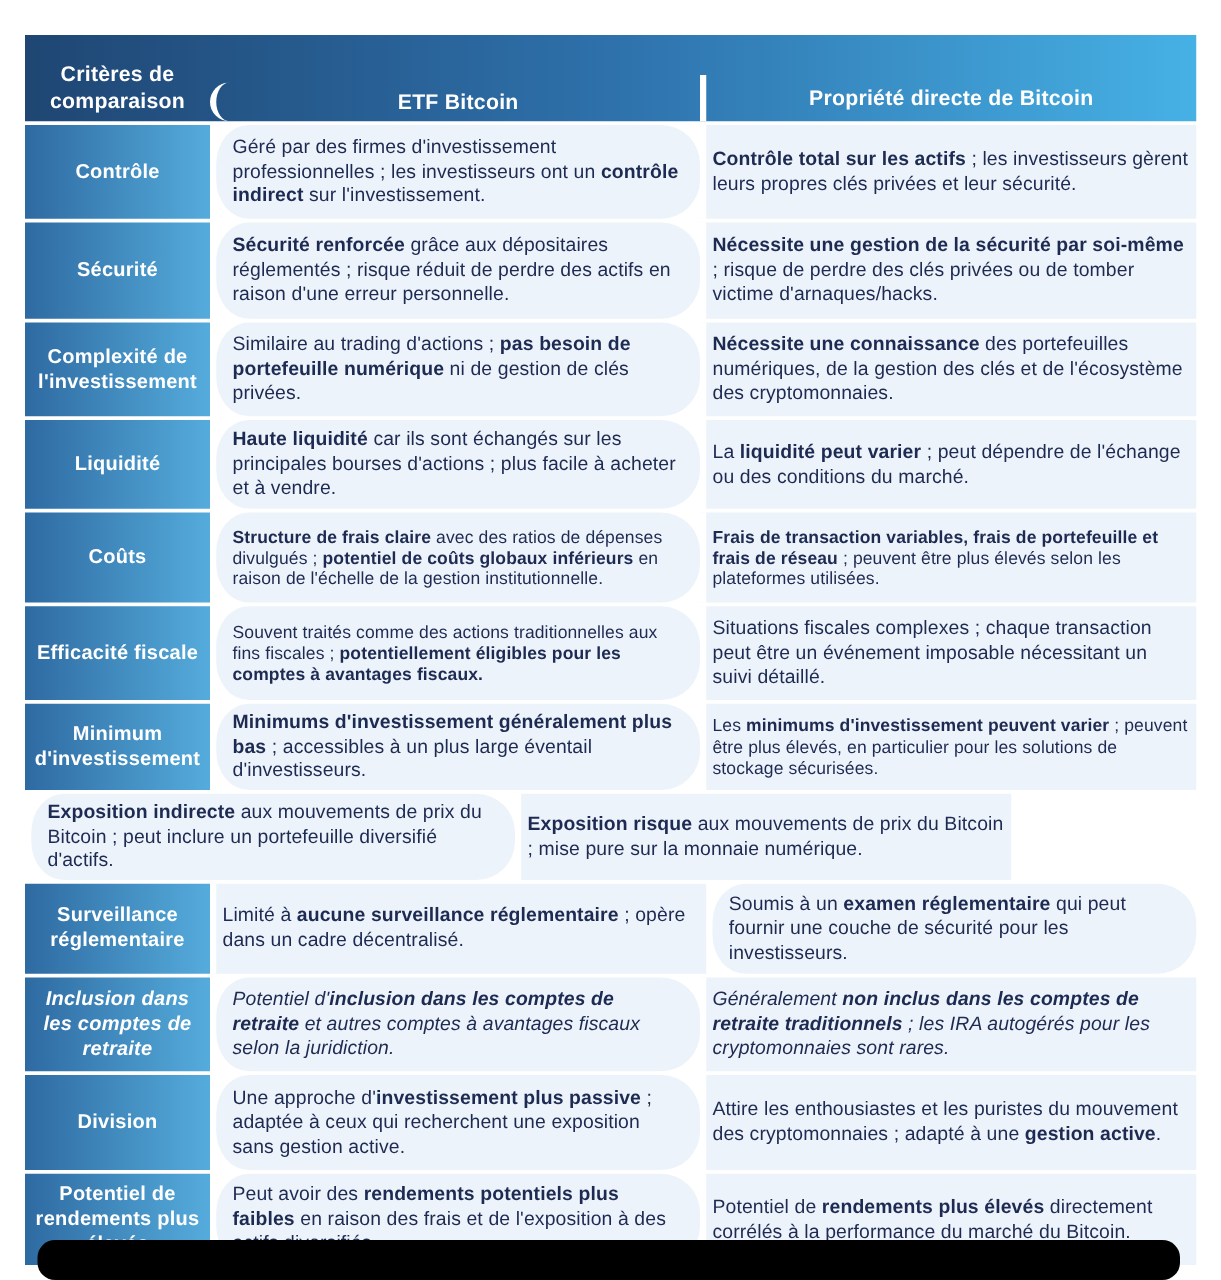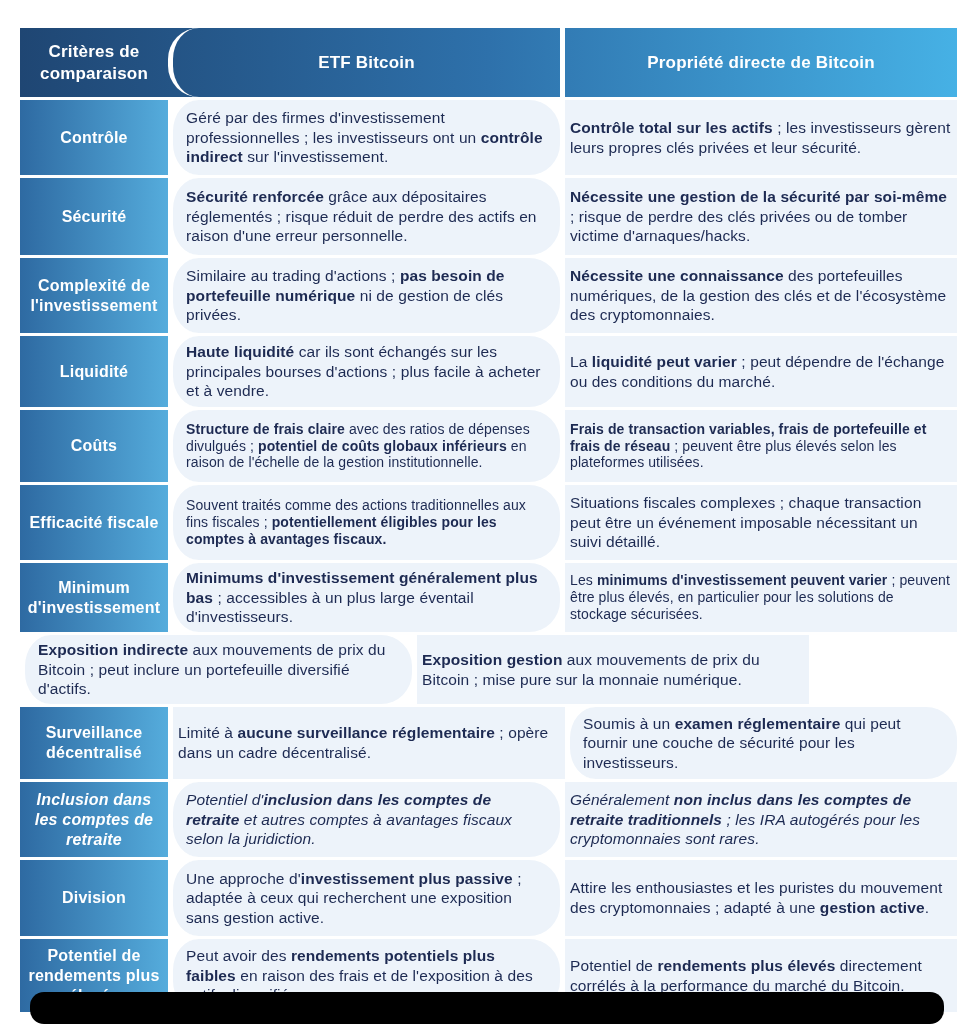--- a/index.html
+++ b/index.html
@@ -26,20 +26,21 @@
     display:flex;flex-direction:column;gap:3px;
   }
   .row{display:flex;width:937px;}
   .cell{box-sizing:border-box;display:flex;align-items:center;}
   .col-criteria{width:148px;flex:0 0 148px;justify-content:center;text-align:center;padding:6px 5px;}
   .col-etf{width:392px;flex:0 0 392px;border-left:5px solid #ffffff;padding:5px 13px;border-radius:31px;}
   .col-direct{width:397px;flex:0 0 397px;border-left:5px solid #ffffff;padding:8px 5px;}
   .header-row{
     min-height:69px;
     background:linear-gradient(90deg,var(--header-gradient-start) 0%,var(--header-gradient-mid) 50%,var(--header-gradient-end) 100%);
+    align-items:flex-end;
   }
   .h-cell{color:var(--header-text);font-weight:700;font-size:17px;line-height:1.25;justify-content:center;text-align:center;letter-spacing:.2px;}
   .criterion{
     background:linear-gradient(90deg,var(--criterion-gradient-start) 0%,var(--criterion-gradient-end) 100%);
     color:var(--header-text);font-weight:700;font-size:16px;line-height:1.25;letter-spacing:.2px;
   }
   .body-cell{background:var(--cell-background);}
   .body-cell p{
     margin:0;color:var(--body-text);
     font-size:15.5px;line-height:1.27;letter-spacing:.1px;
@@ -150,27 +151,27 @@
     <div class="cell col-direct body-cell">
       <p class="dense">Les <b>minimums d'investissement peuvent varier</b> ; peuvent être plus élevés, en particulier pour les solutions de stockage sécurisées.</p>
     </div>
   </div>
 
   <div class="row body-row" style="min-height: 66px;">
     <div class="cell col-etf body-cell">
       <p><b>Exposition indirecte</b> aux mouvements de prix du Bitcoin ; peut inclure un portefeuille diversifié d'actifs.</p>
     </div>
     <div class="cell col-direct body-cell">
-      <p><b>Exposition gestion</b> aux mouvements de prix du Bitcoin ; mise pure sur la monnaie numérique.</p>
+      <p><b>Exposition risque</b> aux mouvements de prix du Bitcoin ; mise pure sur la monnaie numérique.</p>
     </div>
   </div>
 
   <div class="row body-row" style="min-height: 72px;">
     <div class="cell col-criteria criterion">
-      <span>Surveillance décentralisé</span>
+      <span>Surveillance réglementaire</span>
     </div>
     <div class="cell col-direct body-cell">
       <p>Limité à <b>aucune surveillance réglementaire</b> ; opère dans un cadre décentralisé.</p>
     </div>
     <div class="cell col-etf body-cell">
       <p>Soumis à un <b>examen réglementaire</b> qui peut fournir une couche de sécurité pour les investisseurs.</p>
     </div>
   </div>
 
   <div class="row body-row" style="min-height: 75px; font-style: italic;">

